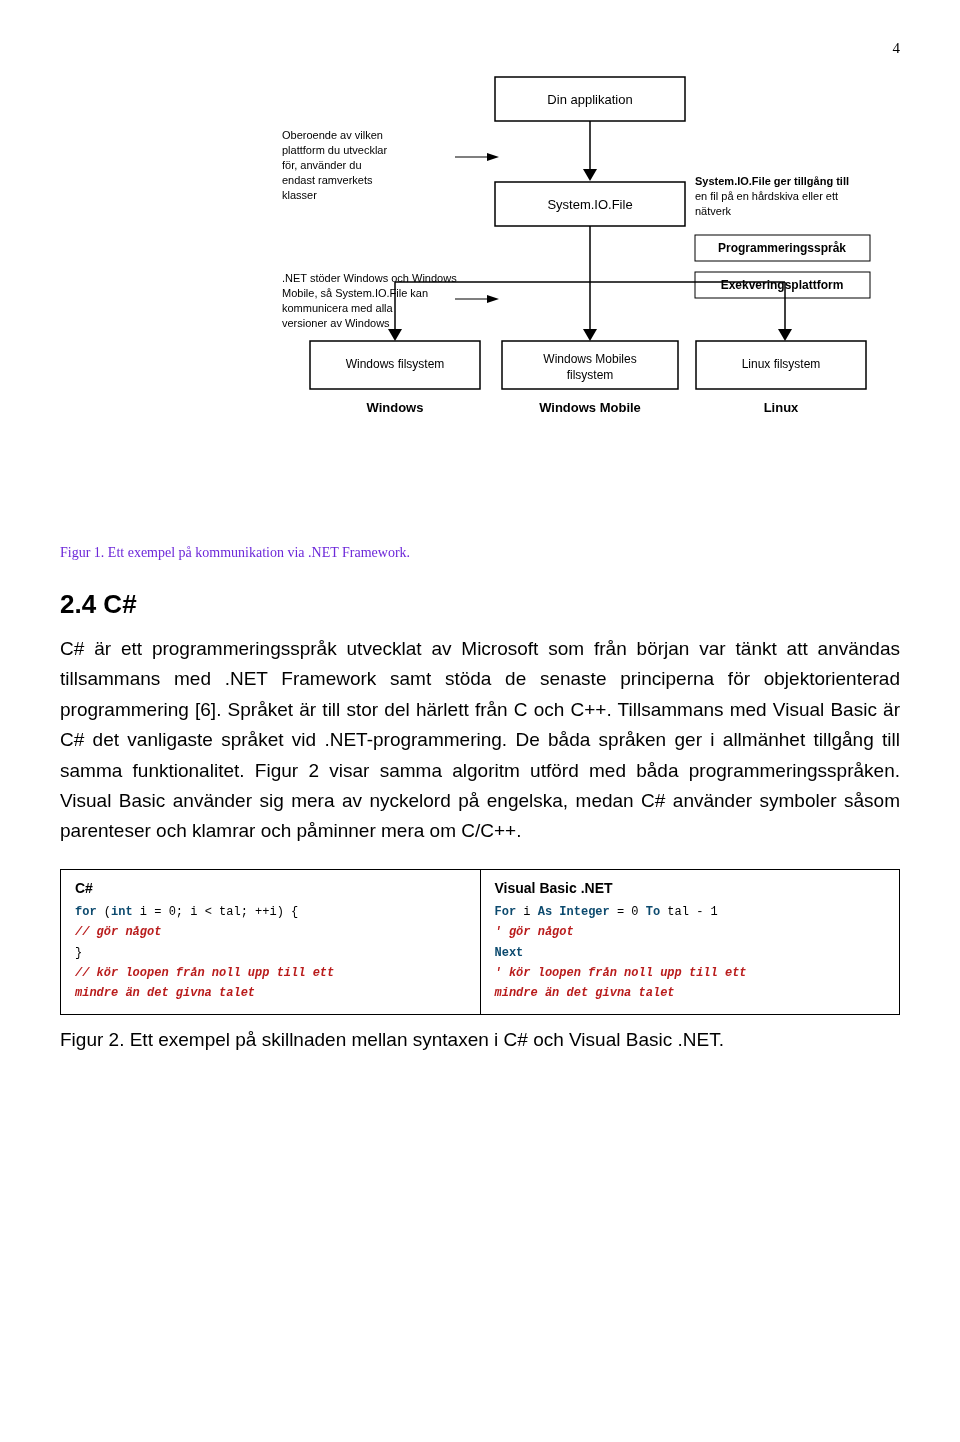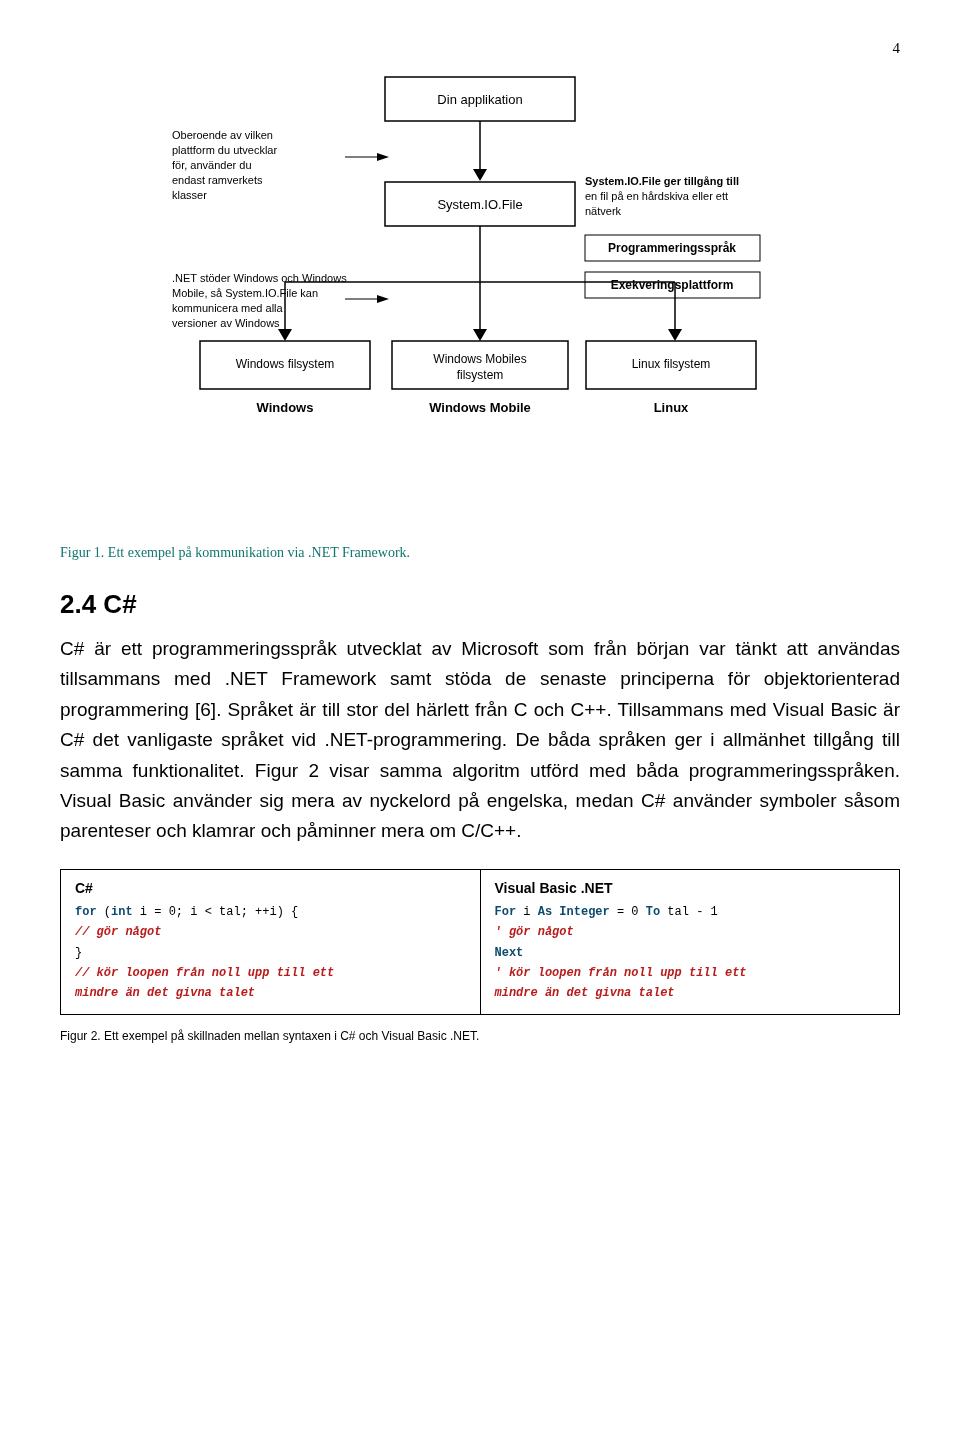--- a/index.html
+++ b/index.html
@@ -13,30 +13,30 @@
       margin: 0 auto;
     }
     .page-number {
       text-align: right;
       font-size: 15px;
       margin-bottom: 10px;
     }
     .diagram-container {
       width: 100%;
       display: flex;
-      justify-content: center;
+      justify-content: flex-end;
       margin-bottom: 18px;
     }
     .diagram-svg {
       width: 620px;
     }
     .figure-caption {
       font-size: 14px;
       margin-bottom: 28px;
-      color: #0f766e;
+      color: #6d28d9;
     }
     .section-heading {
       font-size: 26px;
       font-weight: bold;
       margin-bottom: 14px;
       font-family: Arial, sans-serif;
     }
     .body-text {
       font-size: 19px;
       line-height: 1.6;
@@ -66,21 +66,21 @@
     }
     .code-content {
       font-family: "Courier New", Courier, monospace;
       font-size: 12px;
       line-height: 1.7;
       white-space: pre;
     }
     .code-kw { color: #0c4a6e; font-weight: bold; }
     .code-italic { font-style: italic; color: #b91c1c; font-weight: bold; }
     .figure2-caption {
-      font-size: 12px;
+      font-size: 19px;
       margin-top: 6px;
       font-family: Arial, sans-serif;
     }
   </style>
 </head>
 <body>
 
 <div class="page-number">4</div>
 
 <div class="diagram-container">

